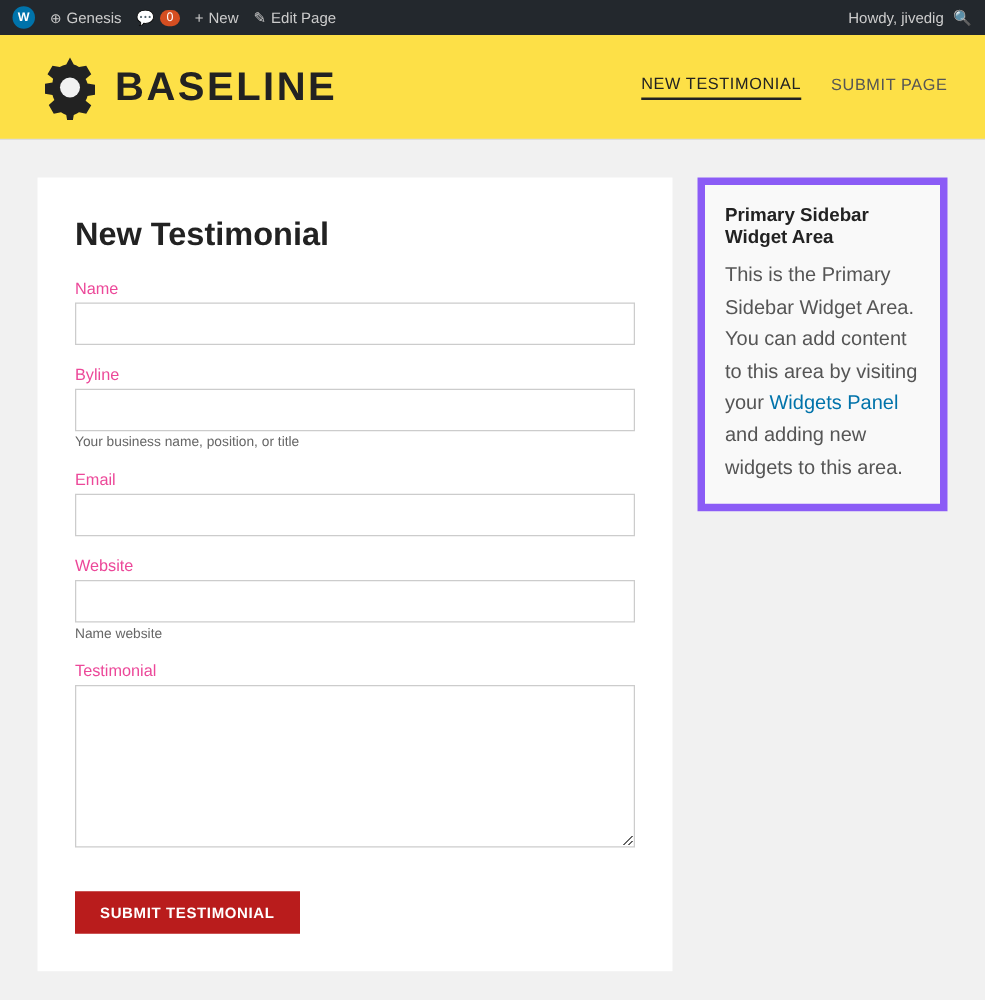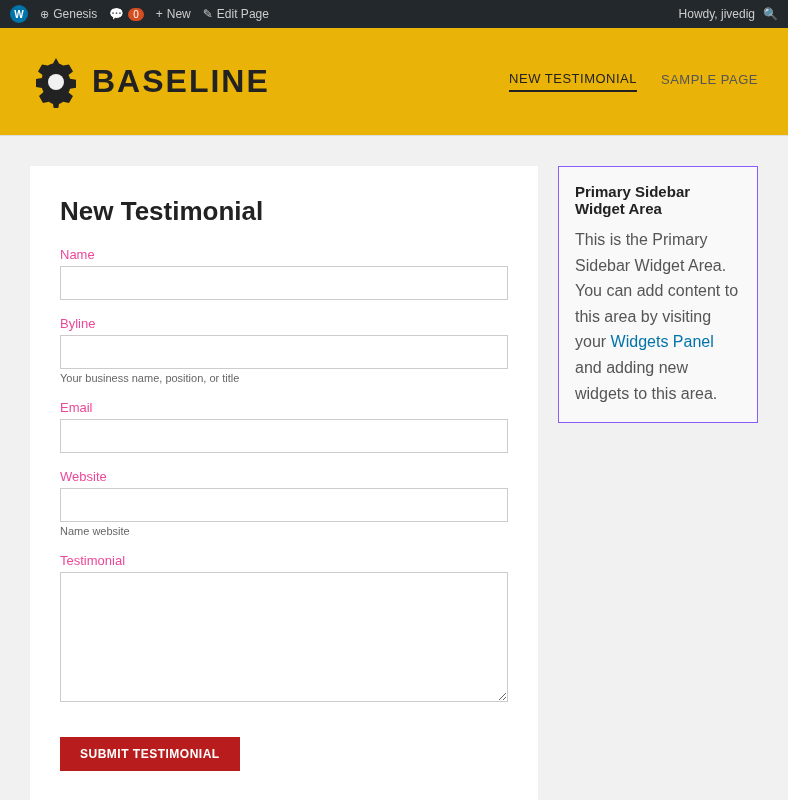--- a/index.html
+++ b/index.html
@@ -45,27 +45,27 @@
     .comment-badge {
       background: #d54e21;
       color: white;
       border-radius: 10px;
       padding: 1px 5px;
       font-size: 10px;
     }
 
     
     #site-header {
-      background: #eab308;
+      background: #fde047;
       border-bottom: 1px solid #ddd;
       padding: 0 30px;
       display: flex;
       align-items: center;
       justify-content: space-between;
-      height: 108px;
+      height: 84px;
     }
     .site-logo {
       display: flex;
       align-items: center;
       gap: 10px;
     }
     .logo-icon {
       width: 52px;
       height: 52px;
     }
@@ -160,21 +160,21 @@
       margin-top: 16px;
     }
 
     
     #sidebar {
       width: 200px;
       flex-shrink: 0;
     }
     .sidebar-widget {
       background: #f9f9f9;
-      border: 1px solid #8b5cf6;
+      border: 6px solid #8b5cf6;
       padding: 16px;
     }
     .sidebar-widget-title {
       font-size: 15px;
       font-weight: bold;
       color: #222;
       margin-bottom: 10px;
     }
     .sidebar-widget-text {
       font-size: 16px;
@@ -223,21 +223,21 @@
   <div class="site-logo">
     <svg class="logo-icon" viewBox="0 0 52 52" fill="none" xmlns="http://www.w3.org/2000/svg">
       <path d="M26 34a8 8 0 100-16 8 8 0 000 16z" fill="#222"></path>
       <path d="M26 2l-3 5.5a14.5 14.5 0 00-5.2 2.1L12 8.5l-4 6.9 4.5 3.5A14.6 14.6 0 0012 22l-6 1v8l6 1c.3 1.4.8 2.7 1.5 3.9L9 40l4 6.9 5.8-1.1A14.5 14.5 0 0023 48l1 6h4l1-6a14.5 14.5 0 004.2-2.2L39 47l4-6.9-4.5-3.5c.7-1.2 1.2-2.5 1.5-3.9l6-1v-8l-6-1a14.6 14.6 0 00-1.5-3.6L43 15.4l-4-6.9-5.8 1.1A14.5 14.5 0 0029 7.5L26 2z" fill="#222"></path>
       <path d="M26 34a8 8 0 100-16 8 8 0 000 16z" fill="#f1f1f1"></path>
     </svg>
     <span class="logo-text">BASELINE</span>
   </div>
   <nav class="site-nav">
     <a class="nav-item active">NEW TESTIMONIAL</a>
-    <a class="nav-item">SAMPLE PAGE</a>
+    <a class="nav-item">SUBMIT PAGE</a>
   </nav>
 </div>
 
 <div id="main-wrapper">
 
   <div id="content">
     <h1 class="page-title">New Testimonial</h1>
 
     <form>
       <div class="form-group">

